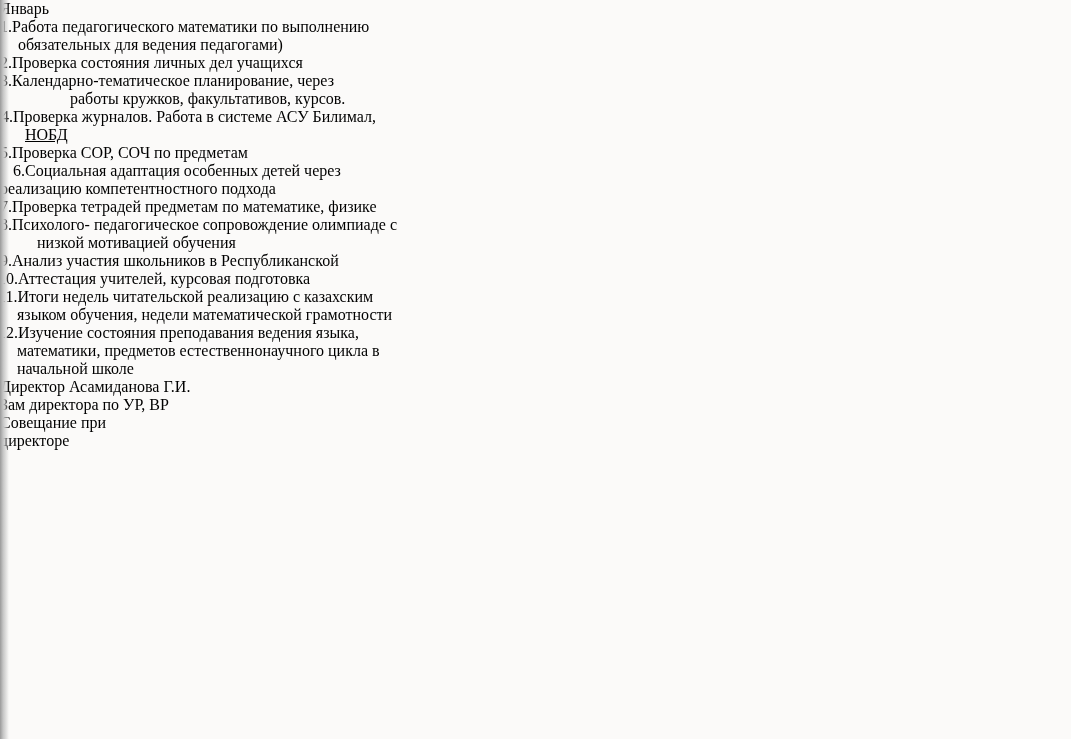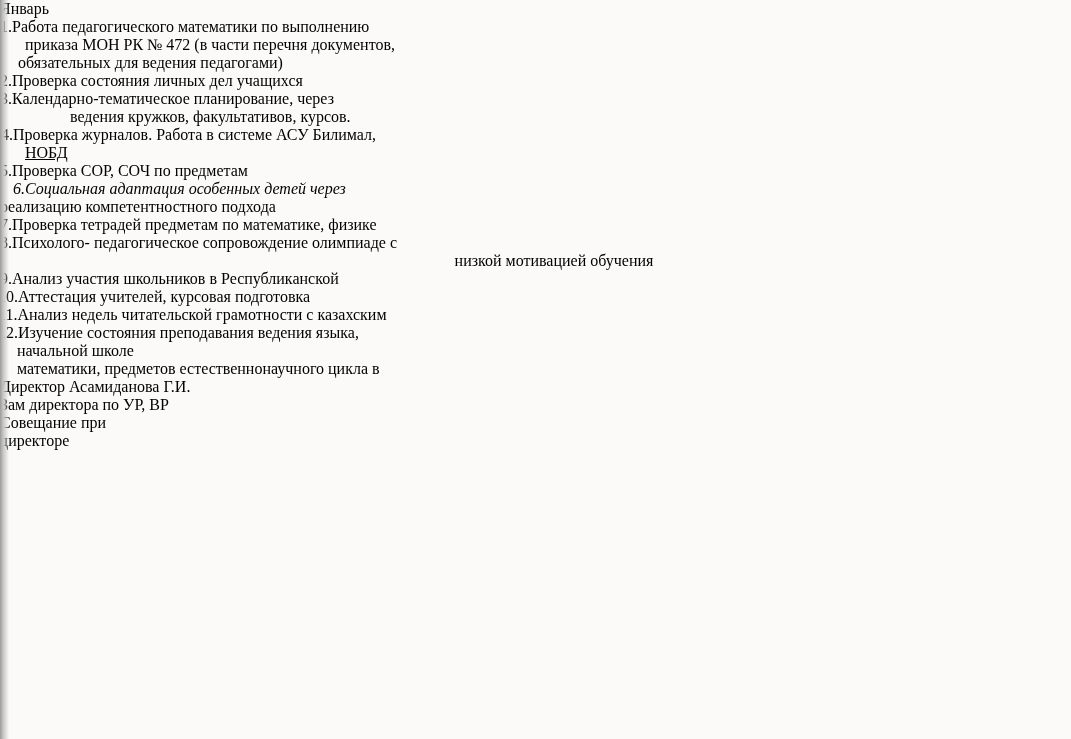--- a/index.html
+++ b/index.html
@@ -78,61 +78,61 @@
     <div class="cell c1">
       <div class="month">Январь</div>
       <span class="dot d1"></span>
       <span class="dot d2"></span>
     </div>
 
     <div class="cell c2">
       <div class="acts" id="activities">
           <div class="item">
             <div class="line mid" style="margin-left: 0px;"><span class="num" style="width: 13px;">1.</span><span>Работа педагогического математики по выполнению</span></div>
-            <div class="line light" style="margin-left: 25px;"><span>приказа МОН РК № 472 (в части перечня документов,</span></div>
             <div class="line" style="margin-left: 18px;"><span>обязательных для ведения педагогами)</span></div>
           </div>
           <div class="item">
             <div class="line" style="margin-left: 0px;"><span class="num" style="width: 13px;">2.</span><span>Проверка состояния личных дел учащихся</span></div>
           </div>
           <div class="item">
             <div class="line mid" style="margin-left: 0px;"><span class="num" style="width: 70px;">3.</span><span>Календарно-тематическое планирование, через</span></div>
-            <div class="line mid" style="margin-left: 70px;"><span>ведения кружков, факультативов, курсов.</span></div>
+            <div class="line mid" style="margin-left: 70px;"><span>работы кружков, факультативов, курсов.</span></div>
           </div>
           <div class="item">
             <div class="line mid" style="margin-left: 1px;"><span class="num" style="width: 20px;">4.</span><span>Проверка журналов. Работа в системе АСУ Билимал,</span></div>
             <div class="line" style="margin-left: 25px; text-decoration: underline;"><span>НОБД</span></div>
           </div>
           <div class="item">
             <div class="line" style="margin-left: 0px;"><span class="num" style="width: 13px;">5.</span><span>Проверка СОР, СОЧ по предметам</span></div>
           </div>
           <div class="item gap">
-            <div class="line" style="margin-left: 13px; font-style: italic;"><span class="num" style="width: 32px;">6.</span><span>Социальная адаптация особенных детей через</span></div>
+            <div class="line" style="margin-left: 13px;"><span class="num" style="width: 32px;">6.</span><span>Социальная адаптация особенных детей через</span></div>
             <div class="line" style="margin-left: 0px;"><span>реализацию компетентностного подхода</span></div>
           </div>
           <div class="item">
             <div class="line" style="margin-left: 0px;"><span class="num" style="width: 13px;">7.</span><span>Проверка тетрадей предметам по математике, физике</span></div>
           </div>
           <div class="item">
             <div class="line" style="margin-left: 0px;"><span class="num" style="width: 13px;">8.</span><span>Психолого- педагогическое сопровождение олимпиаде с</span></div>
-            <div class="line" style="margin-left: 37px; text-align: center;"><span>низкой мотивацией обучения</span></div>
+            <div class="line" style="margin-left: 37px;"><span>низкой мотивацией обучения</span></div>
           </div>
           <div class="item">
             <div class="line" style="margin-left: 0px;"><span class="num" style="width: 13px;">9.</span><span>Анализ участия школьников в Республиканской</span></div>
           </div>
           <div class="item">
             <div class="line" style="margin-left: -2px;"><span class="num" style="width: 42px;">10.</span><span>Аттестация учителей, курсовая подготовка</span></div>
           </div>
           <div class="item">
-            <div class="line" style="margin-left: -2px;"><span class="num" style="width: 42px;">11.</span><span>Анализ недель читательской грамотности  с казахским</span></div>
+            <div class="line" style="margin-left: -2px;"><span class="num" style="width: 42px;">11.</span><span>Итоги недель читательской реализацию  с казахским</span></div>
+            <div class="line" style="margin-left: 17px;"><span>языком обучения, недели математической грамотности</span></div>
           </div>
           <div class="item">
             <div class="line" style="margin-left: -2px;"><span class="num" style="width: 42px;">12.</span><span>Изучение состояния преподавания ведения языка,</span></div>
+            <div class="line" style="margin-left: 17px;"><span>математики, предметов естественнонаучного цикла в</span></div>
             <div class="line" style="margin-left: 17px;"><span>начальной школе</span></div>
-            <div class="line" style="margin-left: 17px;"><span>математики, предметов естественнонаучного цикла в</span></div>
           </div>
         </div>
       <div class="ghost g1"></div>
       <div class="ghost g2"></div>
       <div class="ghost g3"></div>
       <div class="ghost g4"></div>
     </div>
 
     <div class="cell c3">
       <div class="c3pad">

